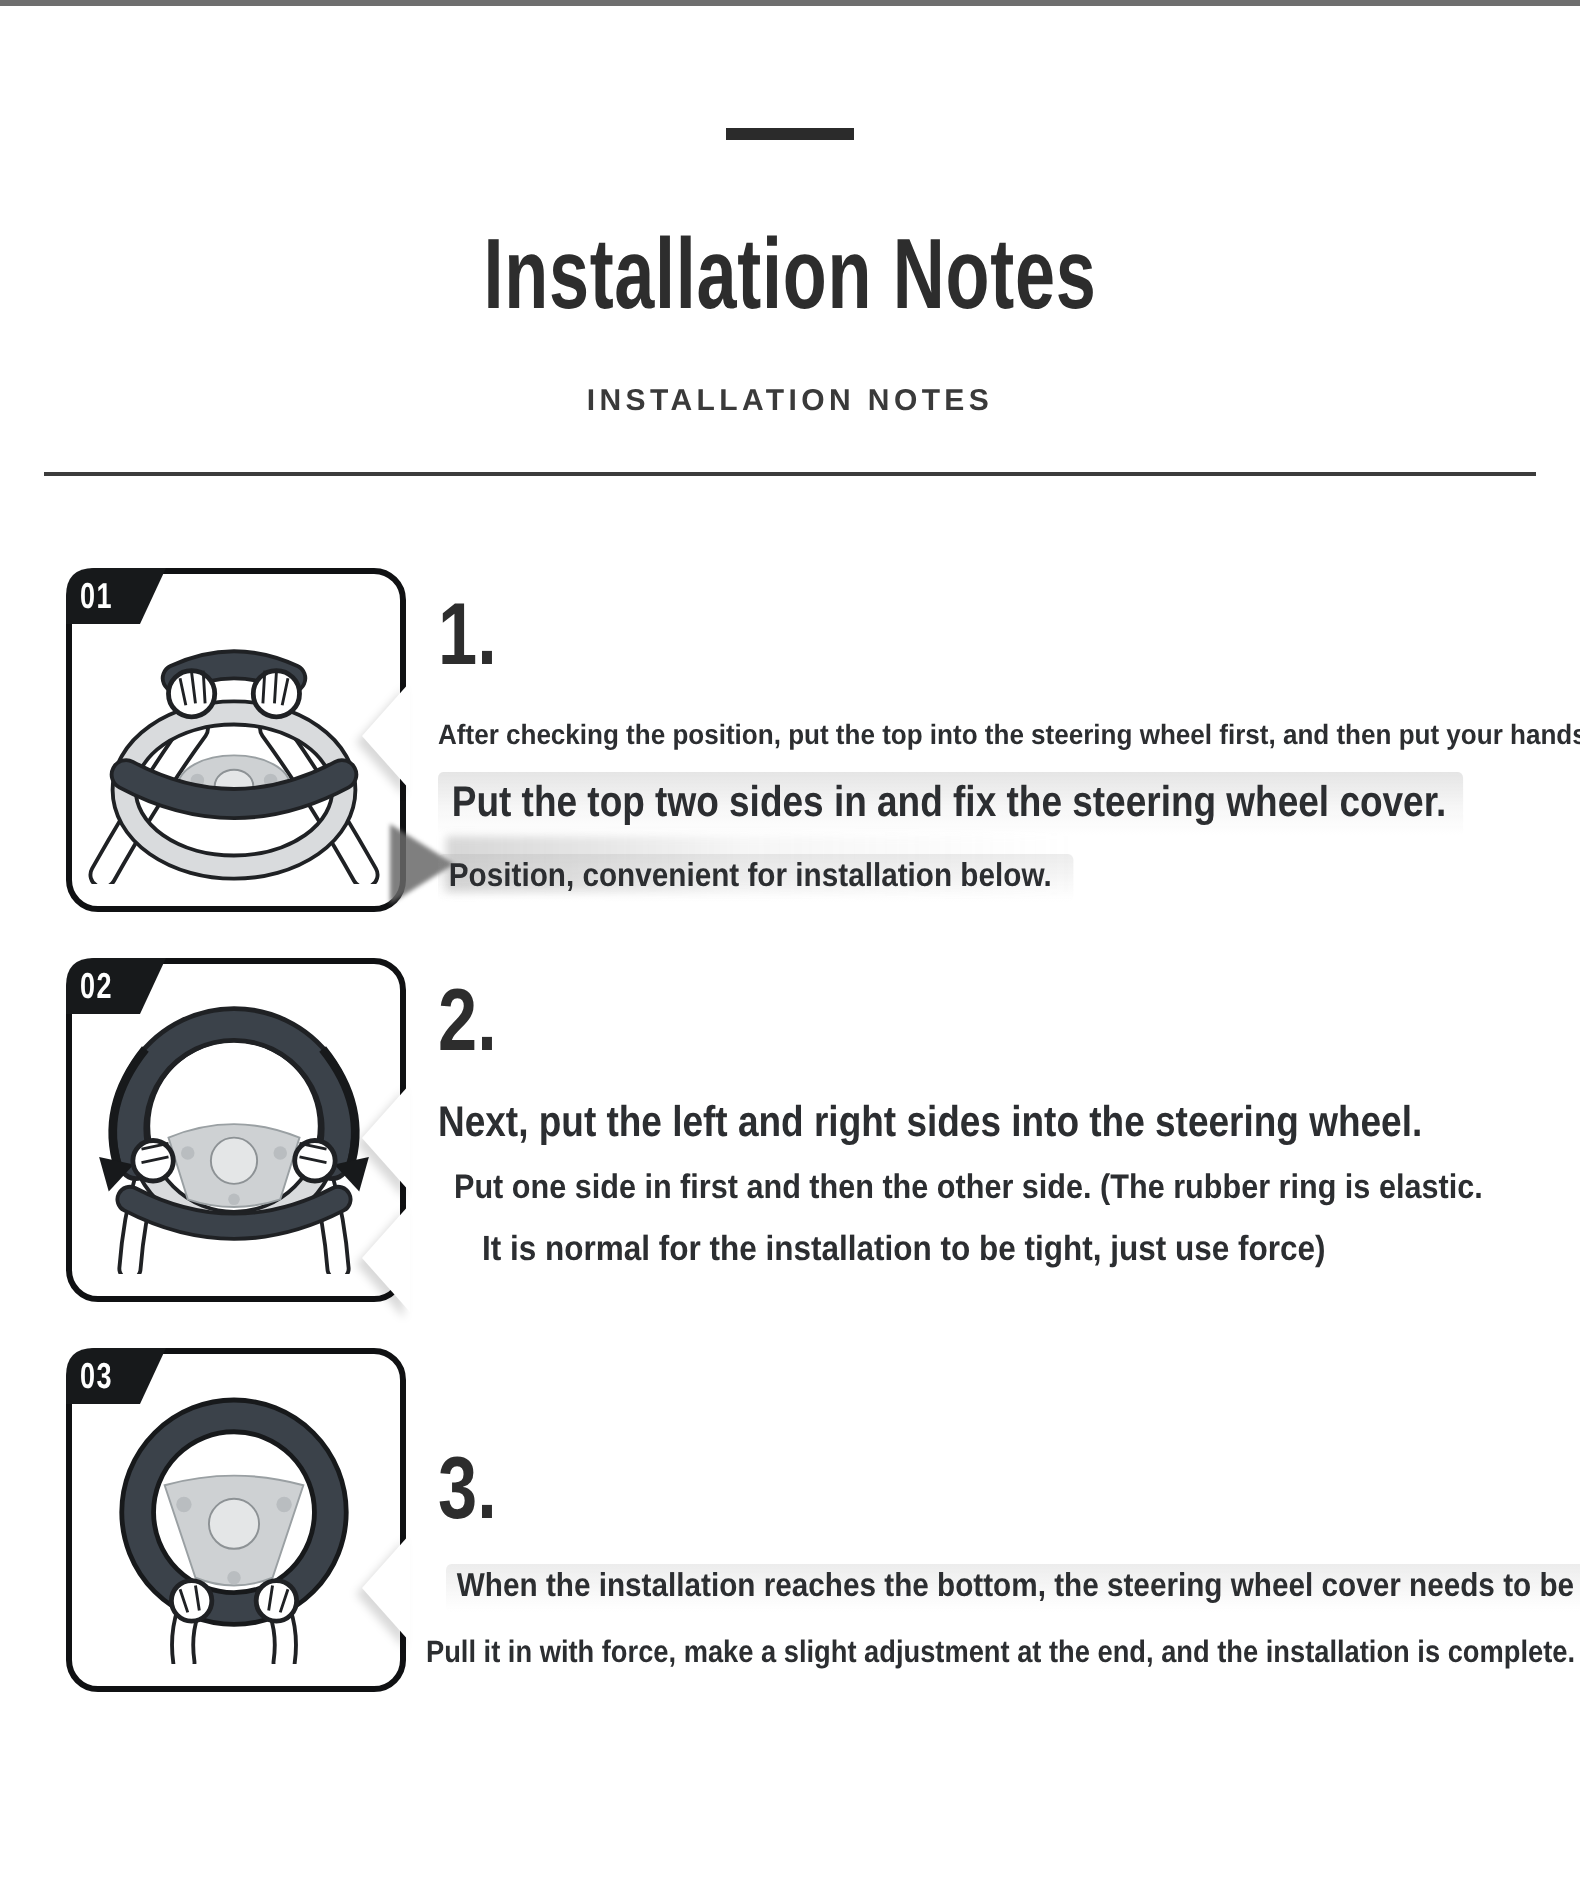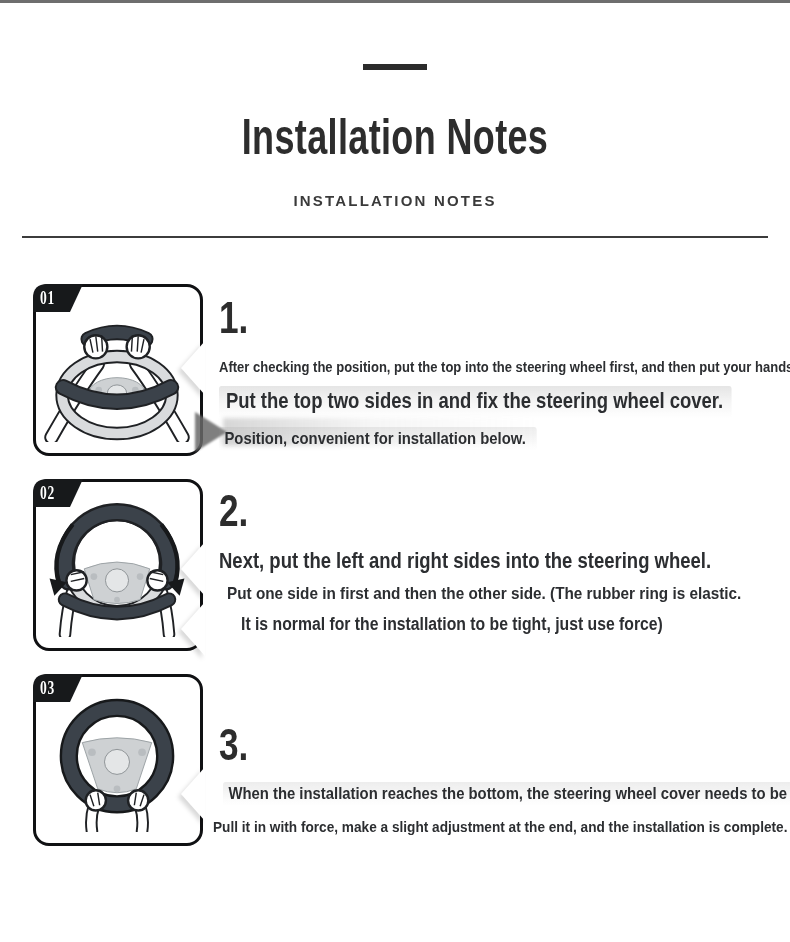--- a/index.html
+++ b/index.html
@@ -26,21 +26,20 @@
 
   
   .card {
     width:164px; height:166px; border:3px solid #101113; border-radius:16px;
     position:relative; background:#fff; flex:none;
   }
   .badge {
     position:absolute; top:-3px; left:-3px; width:50px; height:28px;
     background:#17191b; color:#fff; display:flex; align-items:center;
     clip-path: path('M14 0 H50 L37 28 H0 V14 Q0 0 14 0 Z');
-    font-family: Liberation Serif, serif;
   }
   .badge span {
     font-size:18px; font-weight:700; letter-spacing:1px;
     transform:scaleX(0.75); transform-origin:left center; margin-left:7px;
   }
   .card svg { position:absolute; left:2px; top:9px; }
 
   
   .curl {
     position:absolute; right:-5px; width:0; height:0;

